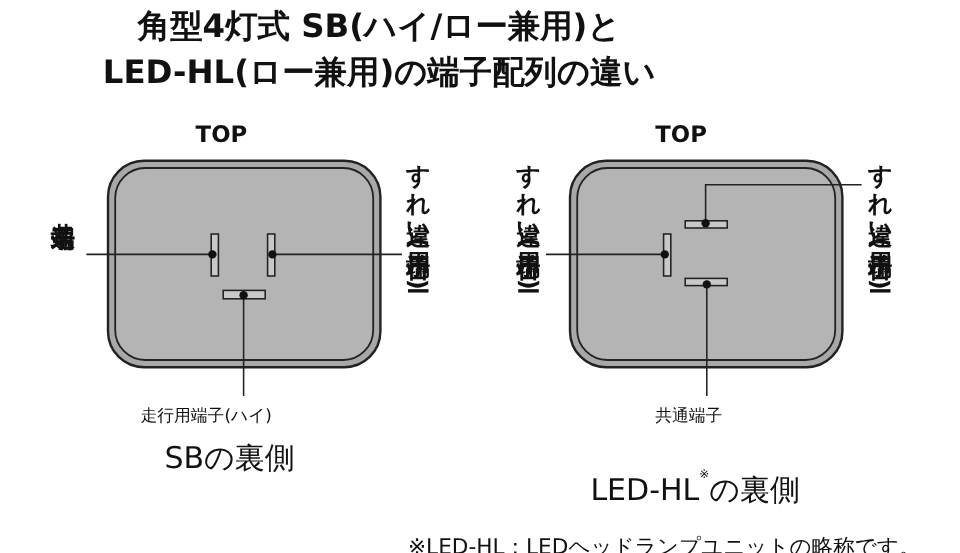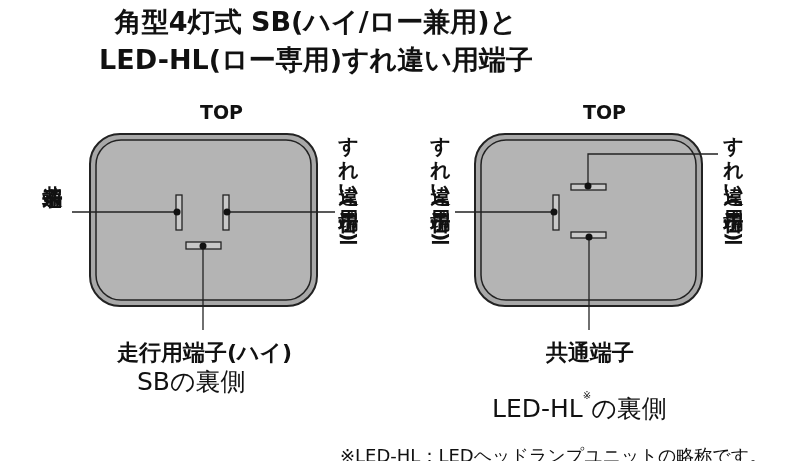--- a/index.html
+++ b/index.html
@@ -1,33 +1,33 @@
 <!DOCTYPE html>
 <html><head>
 <meta charset="utf-8">
 <style>
   html, body { margin:0; padding:0; background:#ffffff; }
   body { width:800px; height:461px; position:relative; overflow:hidden;
          font-family:"DejaVu Sans", "Liberation Sans", sans-serif; color:#111; }
   .title-line { position:absolute; left:0; width:632px; text-align:center;
                 font-weight:bold; font-size:27px; letter-spacing:0px; color:#111; }
-  .top-label { position:absolute; font-size:19px; font-weight:bold; text-align:right; width:80px; }
+  .top-label { position:absolute; font-size:19px; font-weight:bold; text-align:left; width:80px; }
   .vlabel { position:absolute; writing-mode:vertical-rl; font-weight:bold; font-size:20px;
             line-height:22px; letter-spacing:1px; }
-  .hlabel { position:absolute; font-weight:bold; font-size:22px; white-space:nowrap; }
+  .hlabel { position:absolute; font-weight:normal; font-size:14px; white-space:nowrap; }
   .caption { position:absolute; font-weight:normal; font-size:25px; white-space:nowrap; }
   .footnote { position:absolute; font-size:18px; white-space:nowrap; }
   sup.mark { font-size:10px; vertical-align:top; position:relative; top:-2px; }
   svg { position:absolute; left:0; top:0; }
 </style>
 </head>
 <body>
 
 <div class="title-line" style="top:4px;">角型4灯式 SB(ハイ/ロー兼用)と</div>
-<div class="title-line" style="top:42px;">LED-HL(ロー専用)すれ違い用端子</div>
+<div class="title-line" style="top:42px;">LED-HL(ロー兼用)の端子配列の違い</div>
 
 <svg width="800" height="461" viewBox="0 0 800 461">
 
   <g>
     <rect x="90" y="134" width="227" height="172" rx="30" ry="30" fill="#a8a8a8" stroke="#222" stroke-width="2"></rect>
     <rect x="96" y="140" width="215" height="160" rx="25" ry="25" fill="#b4b4b4" stroke="#222" stroke-width="1.5"></rect>
 
     <rect x="176" y="195" width="6" height="35" fill="#c8c8c8" stroke="#222" stroke-width="1.3"></rect>
     <rect x="223" y="195" width="6" height="35" fill="#c8c8c8" stroke="#222" stroke-width="1.3"></rect>
     <rect x="186" y="242" width="35" height="7" fill="#c8c8c8" stroke="#222" stroke-width="1.3"></rect>

